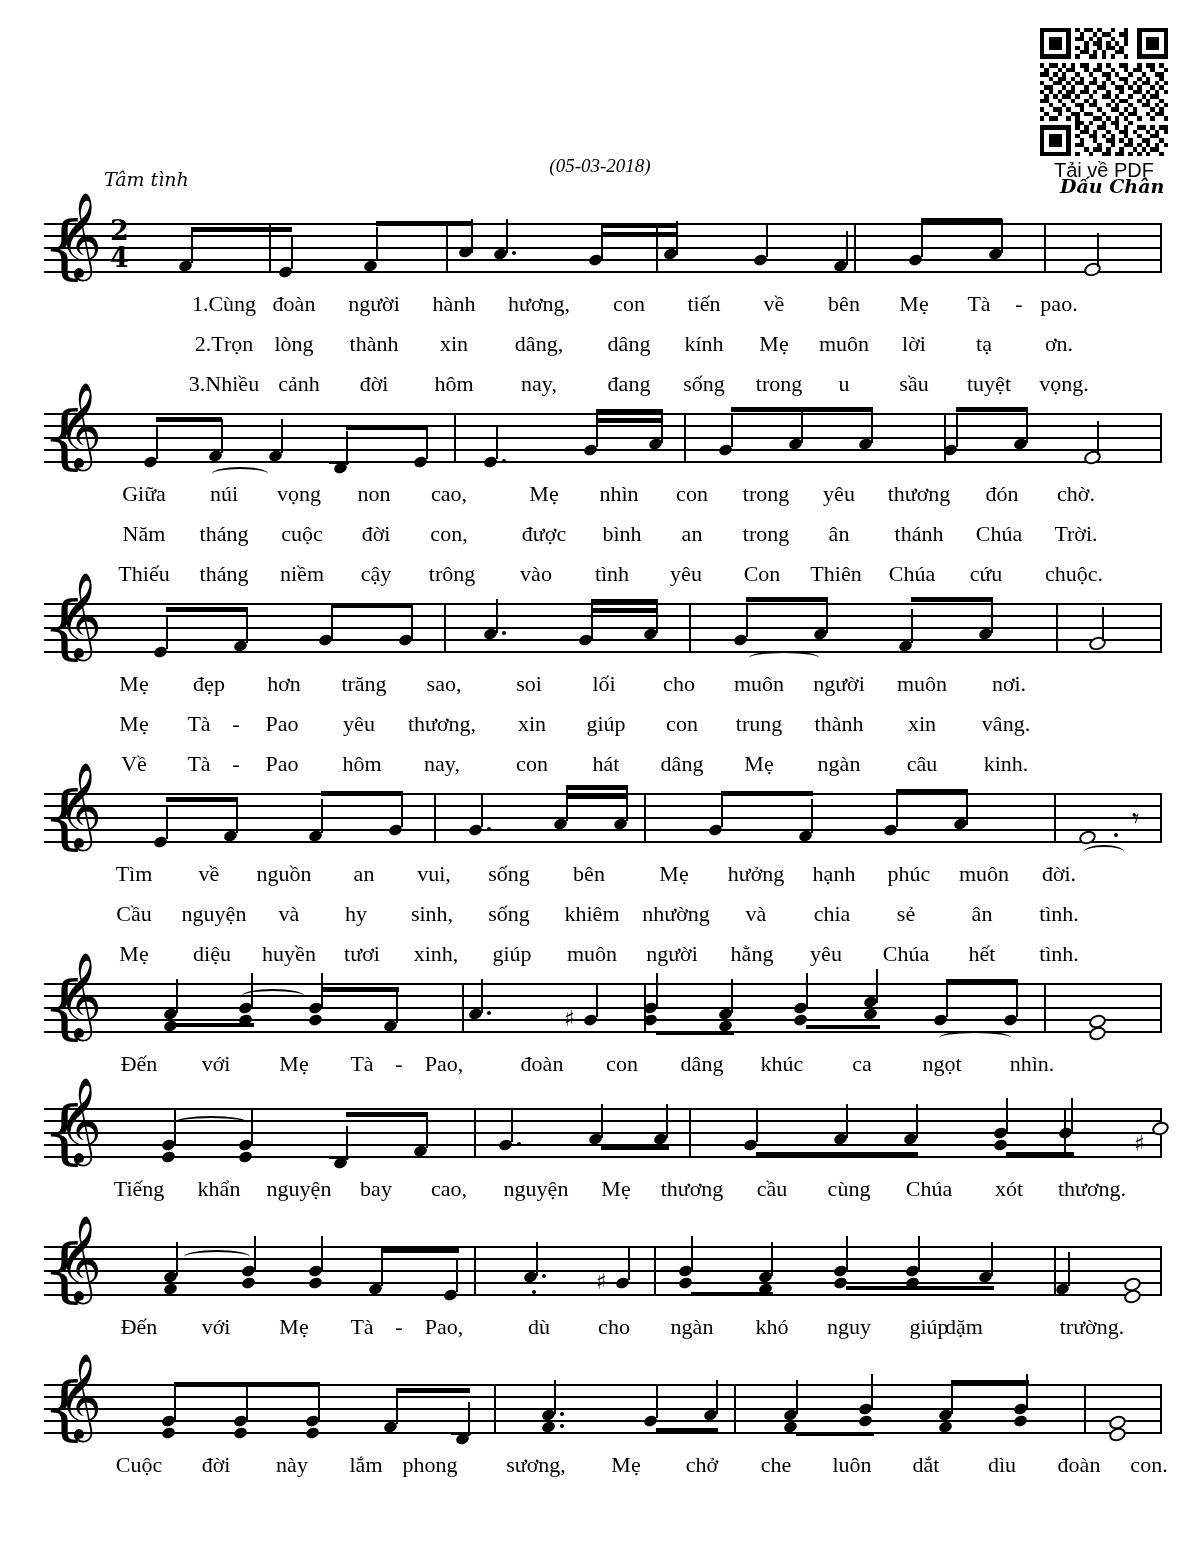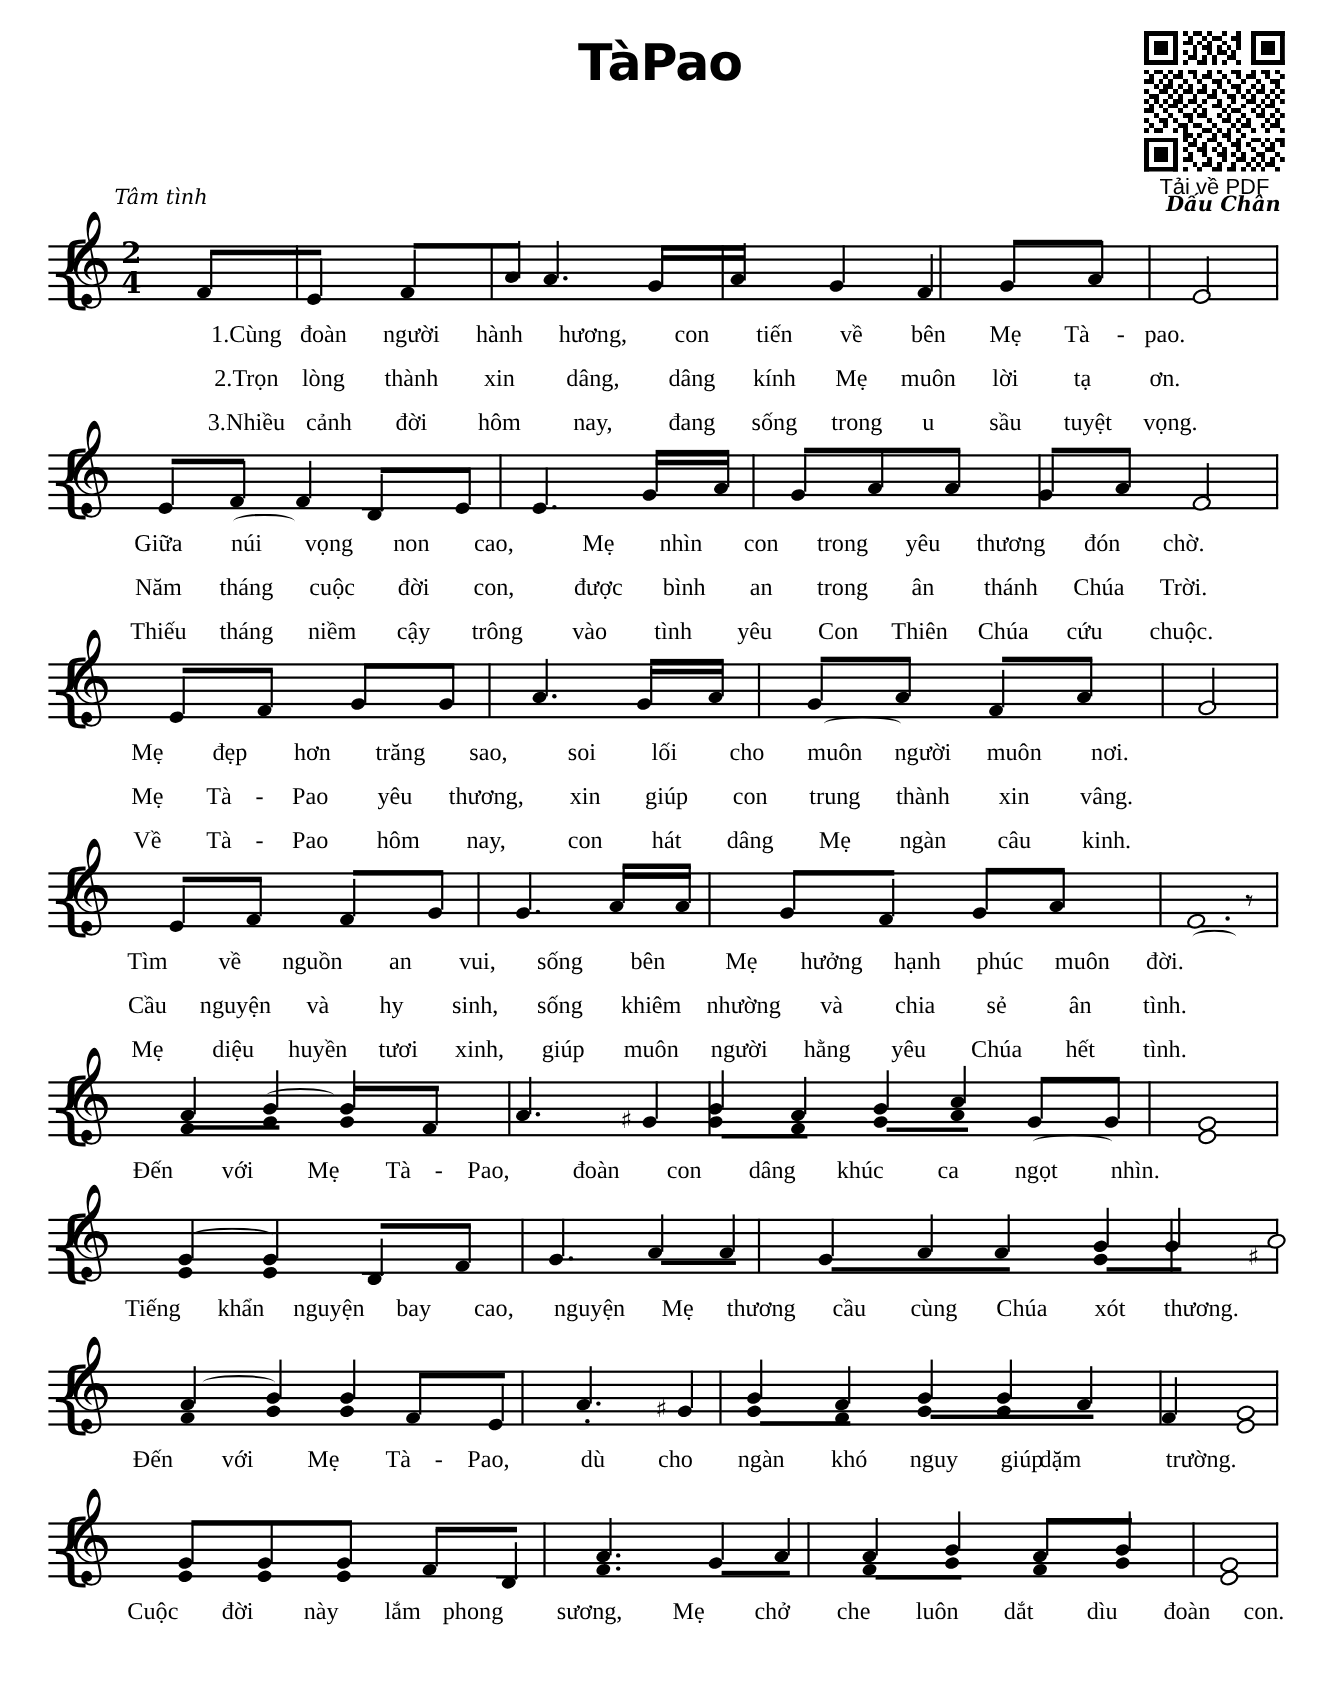--- a/index.html
+++ b/index.html
@@ -47,21 +47,21 @@
   
   .lyrics{position:relative;margin-left:44px;width:1118px;}
   .lyricline{position:relative;height:40px;font-family:"Liberation Serif",serif;font-size:22px;white-space:nowrap;}
   .lyricline span{position:absolute;top:0;transform:translateX(-50%);}
 </style>
 </head>
 <body>
 
 <div class="page">
 
-  <div class="title">TàPao</div>
+  <div class="datestamp">(05-03-2018)</div>
   <div class="tempo">Tâm tình</div>
 
   <div class="qrblock">
     <svg class="qr" viewBox="0 0 29 29" shape-rendering="crispEdges">
       <rect width="29" height="29" fill="#fff"></rect>
       <g fill="#000">
         <rect x="0" y="0" width="7" height="1"></rect>
           <rect x="0" y="0" width="1" height="7"></rect>
         <rect x="6" y="0" width="1" height="7"></rect>
           <rect x="0" y="6" width="7" height="1"></rect>

